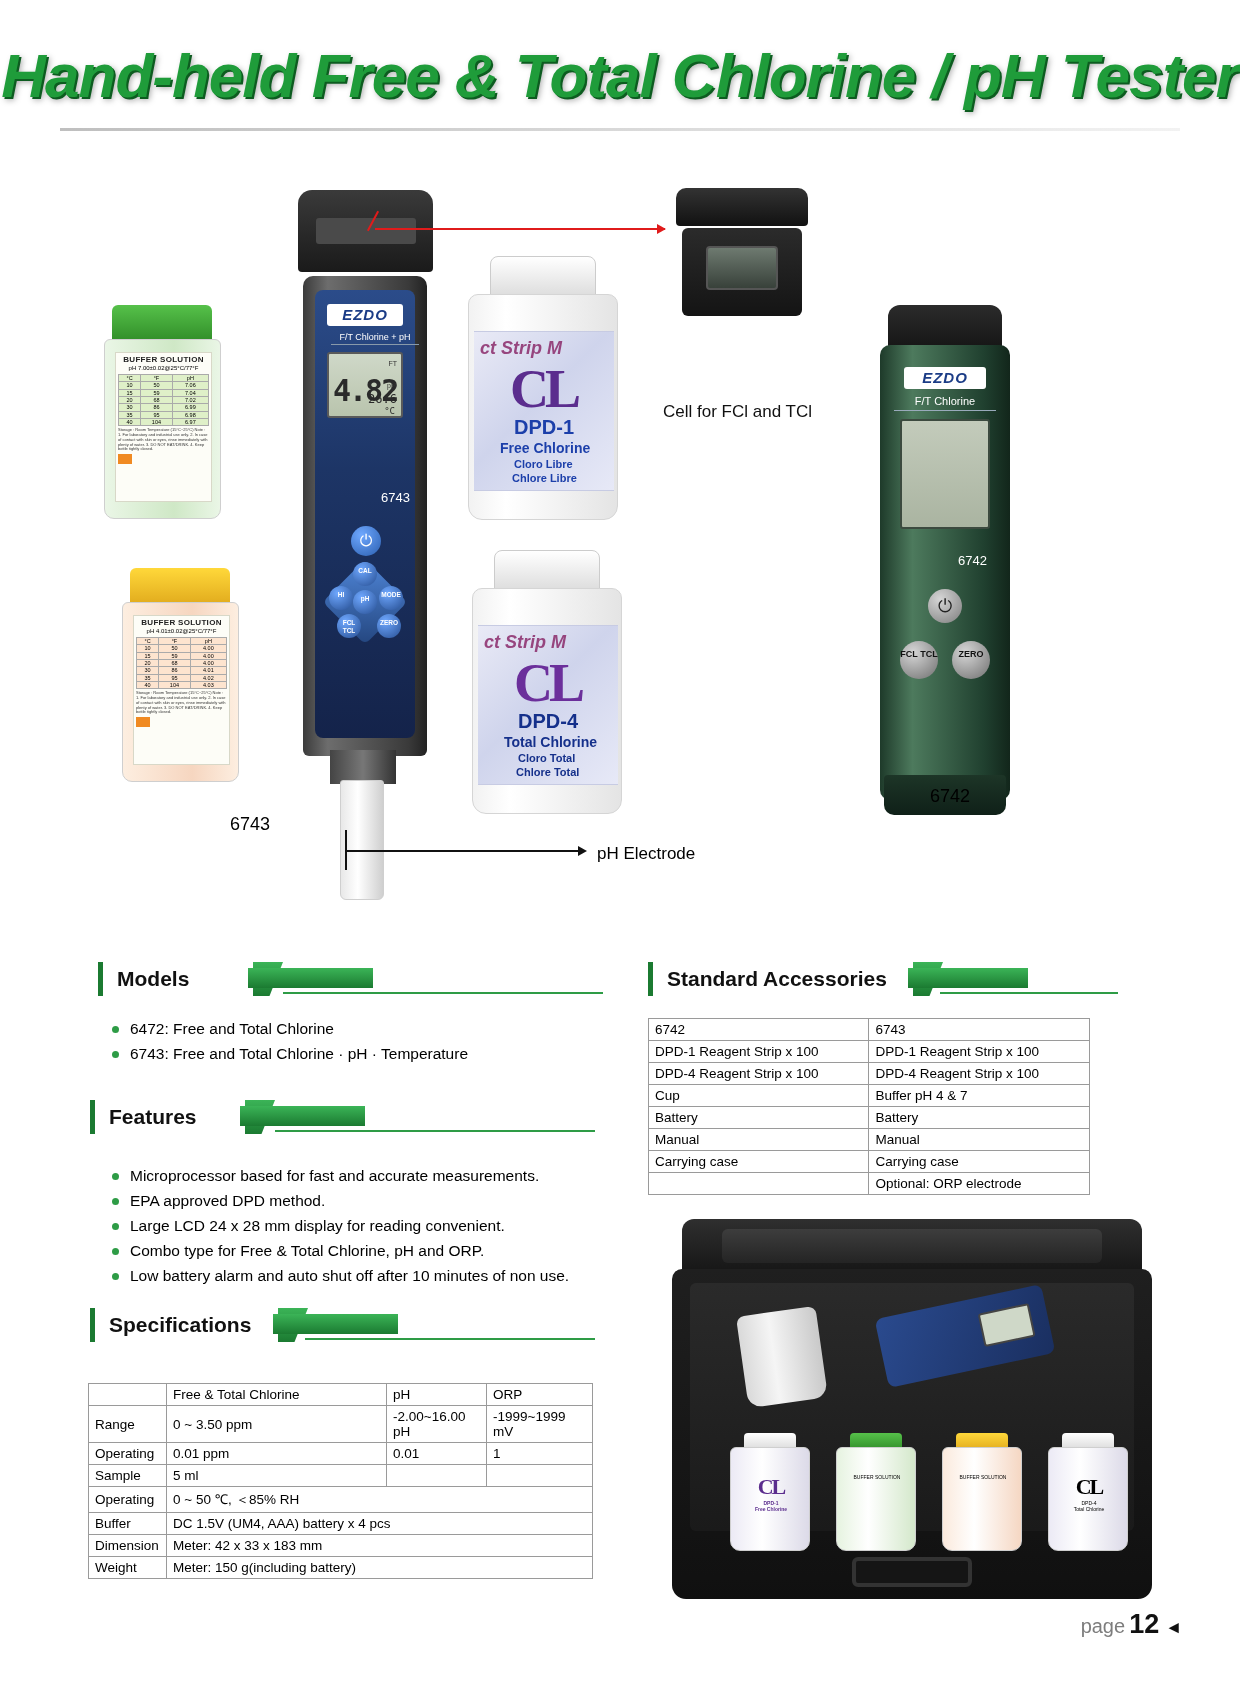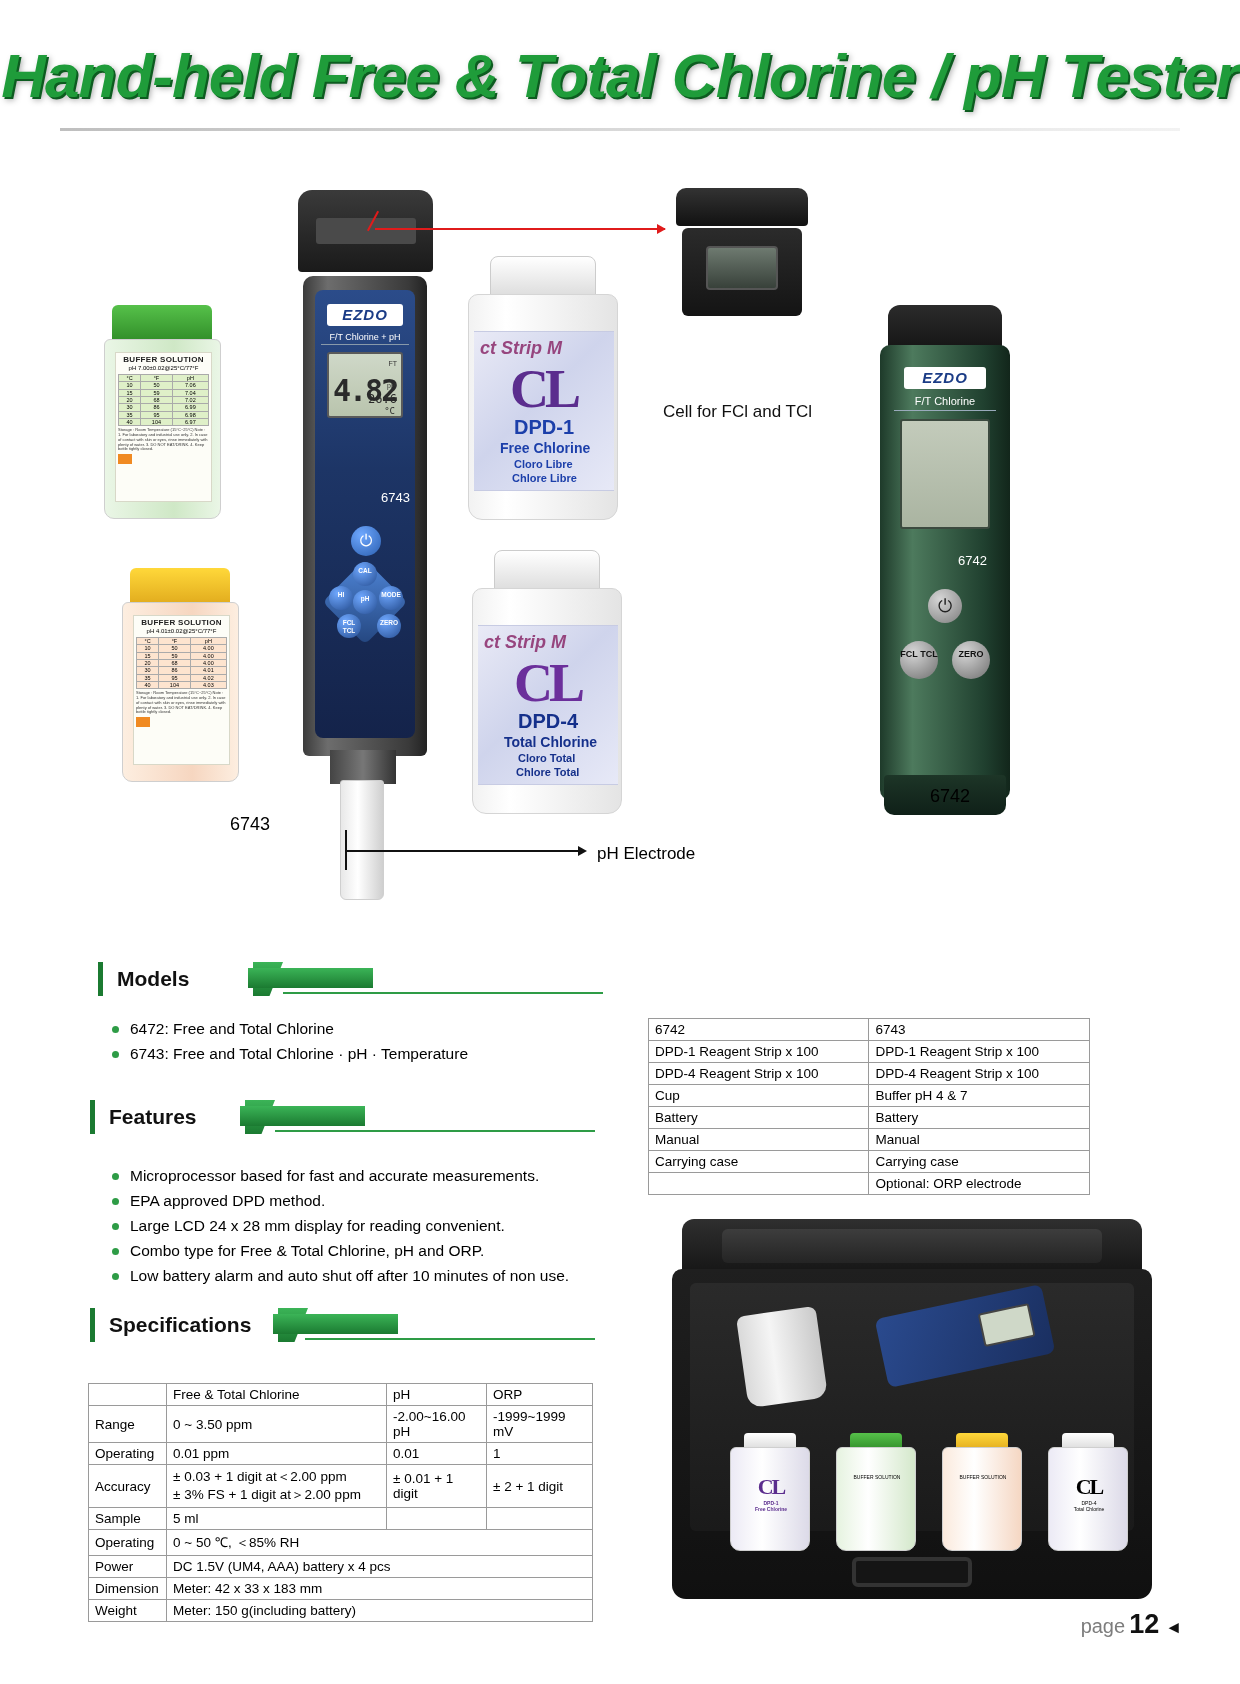--- a/index.html
+++ b/index.html
@@ -98,21 +98,21 @@
     background:linear-gradient(to bottom,#2b4c8a,#1d3566 40%,#14234a);
     border-radius:8px;
   }
   .brand {
     position:absolute; left:12px; top:14px; width:76px; height:22px;
     background:#ffffff; border-radius:3px;
     font-size:15px; font-weight:bold; font-style:italic; color:#1b3c86;
     text-align:center; line-height:22px; letter-spacing:1px;
   }
   .modelline {
-    position:absolute; left:6px; top:42px; width:88px;
+    position:absolute; left:16px; top:42px; width:88px;
     font-size:9px; color:#fff; text-align:center;
     border-bottom:1px solid #89a;
     padding-bottom:2px;
   }
   .lcd {
     position:absolute; left:12px; top:62px; width:76px; height:66px;
     background:linear-gradient(to bottom,#cfd8c8,#b9c4ad);
     border:2px solid #5a5a5a; border-radius:3px;
   }
   .lcd .big { position:absolute; left:4px; top:4px; font-size:30px; font-weight:bold; color:#2a2a2a; font-family:"DejaVu Sans Mono", monospace; letter-spacing:-2px;margin-top:15px;}
@@ -655,51 +655,52 @@
       <td>-2.00~16.00 pH</td>
       <td>-1999~1999 mV</td>
     </tr>
     <tr>
       <td>Operating</td>
       <td>0.01 ppm</td>
       <td>0.01</td>
       <td>1</td>
     </tr>
     <tr>
-      <td>Accuracy</td>
-      <td style="white-space:pre-line;">± 0.03 + 1 digit at＜2.00 ppm
-± 3% FS + 1 digit at＞2.00 ppm</td>
-      <td>± 0.01 + 1 digit</td>
-      <td>± 2 + 1 digit</td>
-    </tr>
-    <tr>
       <td>Sample</td>
       <td>5 ml</td>
       <td></td>
       <td></td>
     </tr>
     <tr>
       <td>Operating</td>
       <td colspan="3">0 ~ 50 ℃, ＜85% RH</td>
     </tr>
     <tr>
-      <td>Power</td>
+      <td>Buffer</td>
       <td colspan="3">DC 1.5V (UM4, AAA) battery x 4 pcs</td>
     </tr>
     <tr>
       <td>Dimension</td>
       <td colspan="3">Meter: 42 x 33 x 183 mm</td>
     </tr>
     <tr>
       <td>Weight</td>
       <td colspan="3">Meter: 150 g(including battery)</td>
     </tr>
   </tbody>
     </table>
 
+  <div class="sec" style="left:648px; top:962px; width:470px;">
+    <div class="band" style="width:268px;">
+      <h2>Standard Accessories</h2>
+    </div>
+    <div class="slant" style="left:265px;"></div>
+    <div class="greenbar" style="left:260px; width:120px;"></div>
+    <div class="line" style="left:292px; width:178px;"></div>
+  </div>
 
   <table class="grid" style="position:absolute; left:648px; top:1018px; width:442px;">
     <tbody>
         <tr>
       <td style="width:221px;">6742</td>
       <td style="width:221px;">6743</td>
     </tr>
     <tr>
       <td>DPD-1 Reagent Strip x 100</td>
       <td>DPD-1 Reagent Strip x 100</td>

